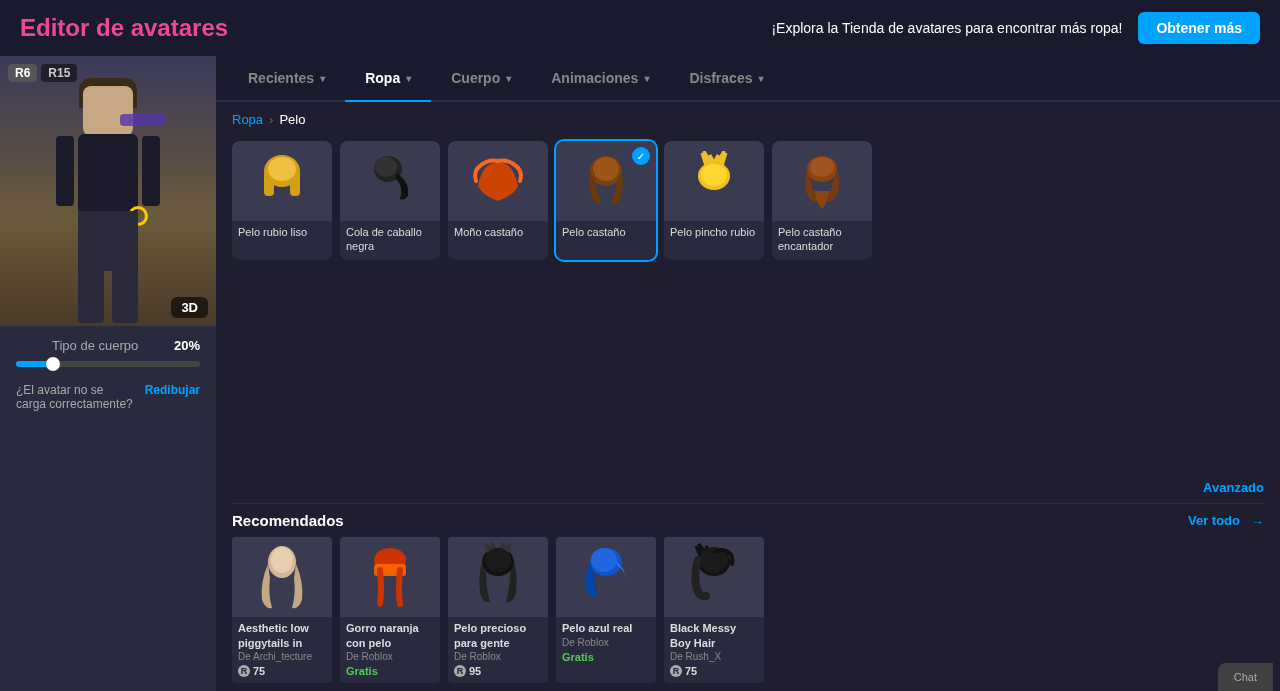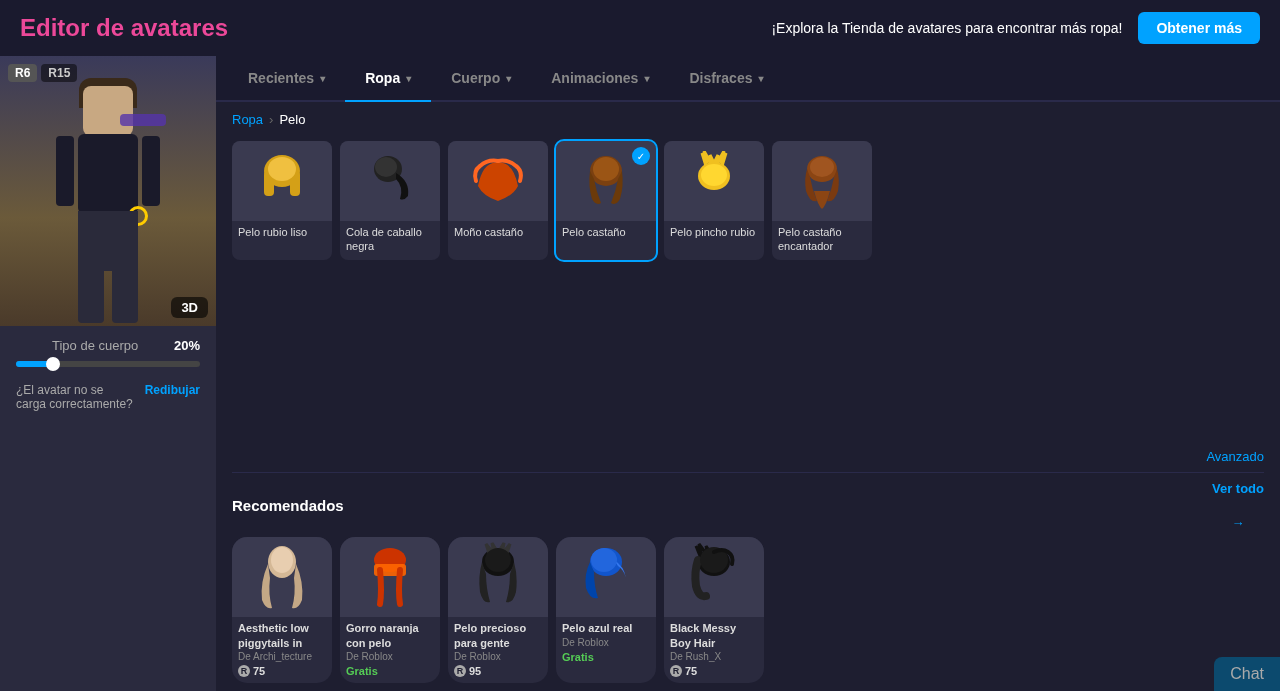--- a/index.html
+++ b/index.html
@@ -385,21 +385,21 @@
       display: flex;
       justify-content: flex-end;
       padding: 4px 16px 8px;
       flex-shrink: 0;
     }
     .avanzado-btn {
       background: none;
       border: none;
       color: #00a2ff;
       font-size: 13px;
-      font-weight: 400;
+      font-weight: 700;
       cursor: pointer;
     }
 
     
     .recomendados-section {
       background: #1e1e30;
       padding: 0 16px 8px;
       flex-shrink: 0;
     }
     .recomendados-header {
@@ -416,31 +416,30 @@
     }
     .ver-todo-btn {
       background: none;
       border: none;
       color: #00a2ff;
       font-size: 13px;
       font-weight: 600;
       cursor: pointer;
       display: flex;
       align-items: center;
-      gap: 18px;
-      flex-direction: column;
+      gap: 11px;
     }
     .rec-grid {
       display: flex;
       gap: 8px;
     }
     .rec-card {
       width: 100px;
       background: #2a2a3e;
-      border-radius: 15px;
+      border-radius: 4px;
       overflow: hidden;
       cursor: pointer;
       flex-shrink: 0;
     }
     .rec-card-img {
       width: 100%;
       height: 80px;
       background: #3a3a50;
       display: flex;
       align-items: center;
@@ -488,25 +487,25 @@
     .price-free {
       font-size: 11px;
       color: #55cc55;
       font-weight: 600;
     }
 
     
     .chat-bar {
       position: fixed;
       bottom: 0;
-      right: 0;
-      background: #0c4a6e;
+      right: 7px;
+      background: #404040;
       border-radius: 8px 0 0 0;
       padding: 8px 16px;
-      font-size: 16px;
+      font-size: 11px;
       color: #aaa;
       cursor: pointer;
     }
 
     
     .items-section::-webkit-scrollbar { width: 6px; }
     .items-section::-webkit-scrollbar-track { background: #1e1e30; }
     .items-section::-webkit-scrollbar-thumb { background: #444; border-radius: 3px; }
 
     

